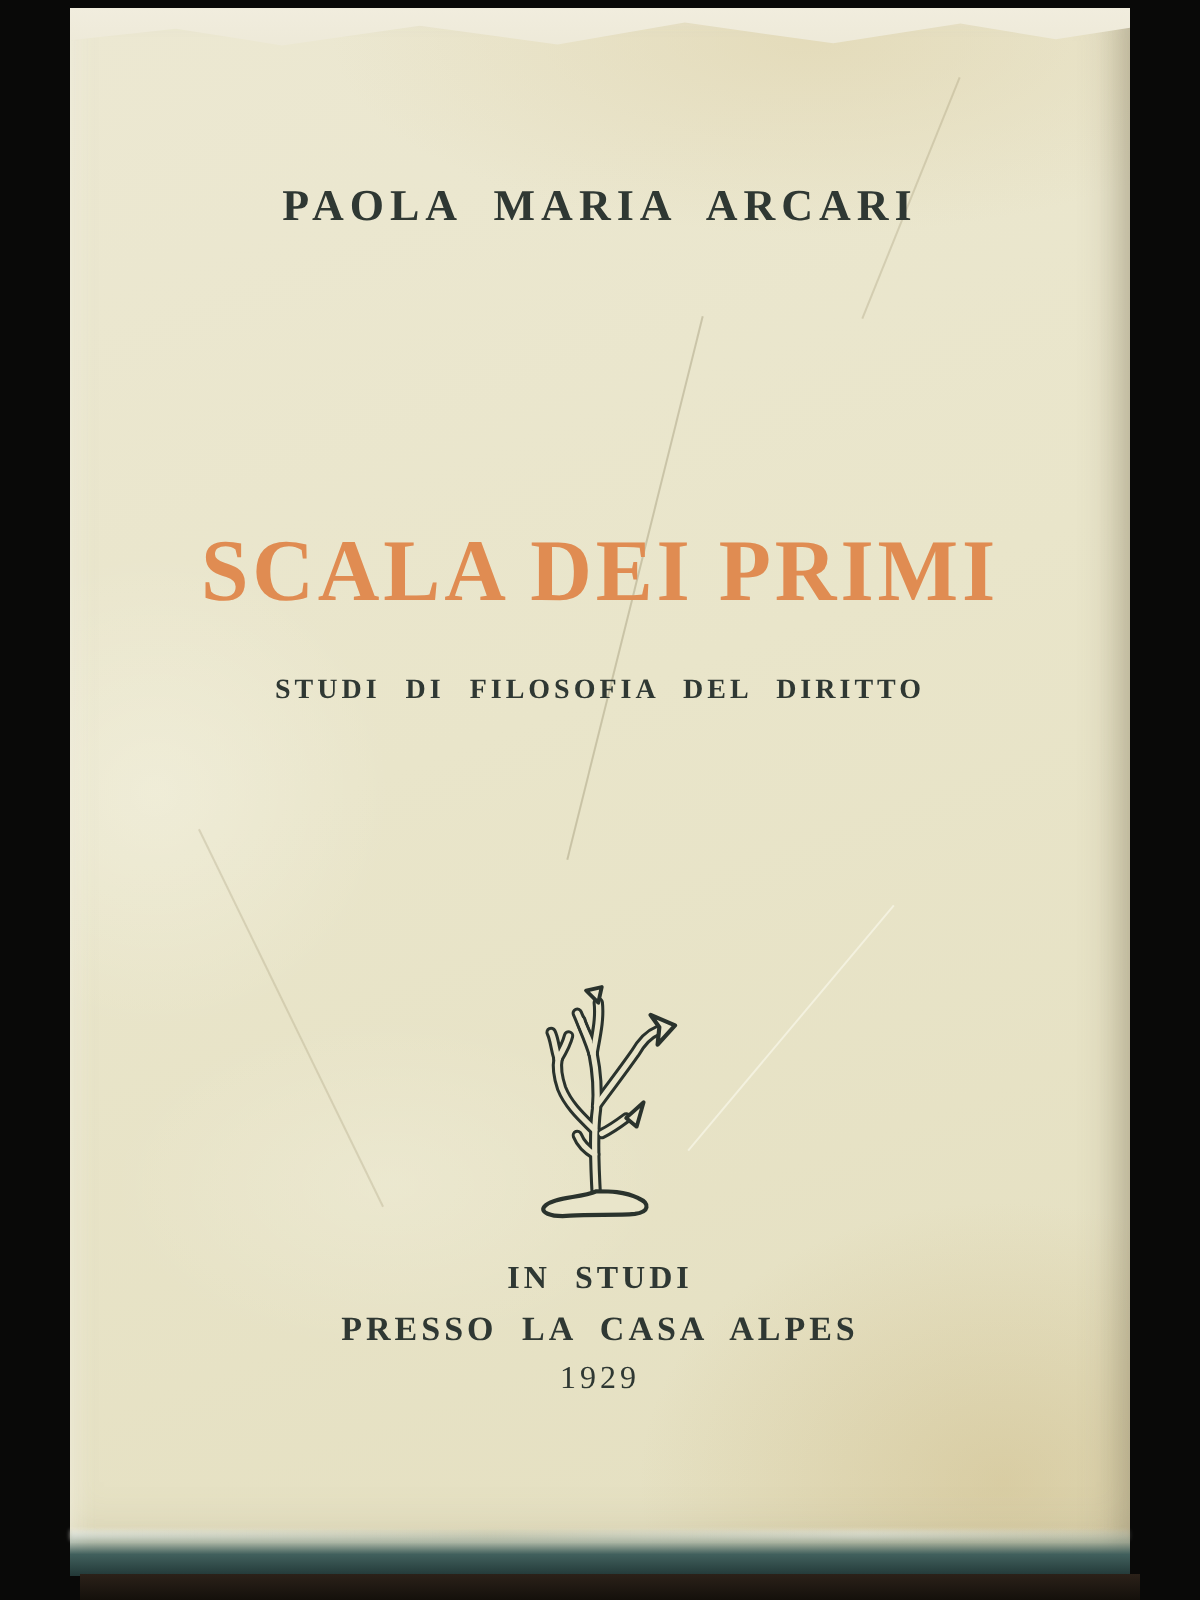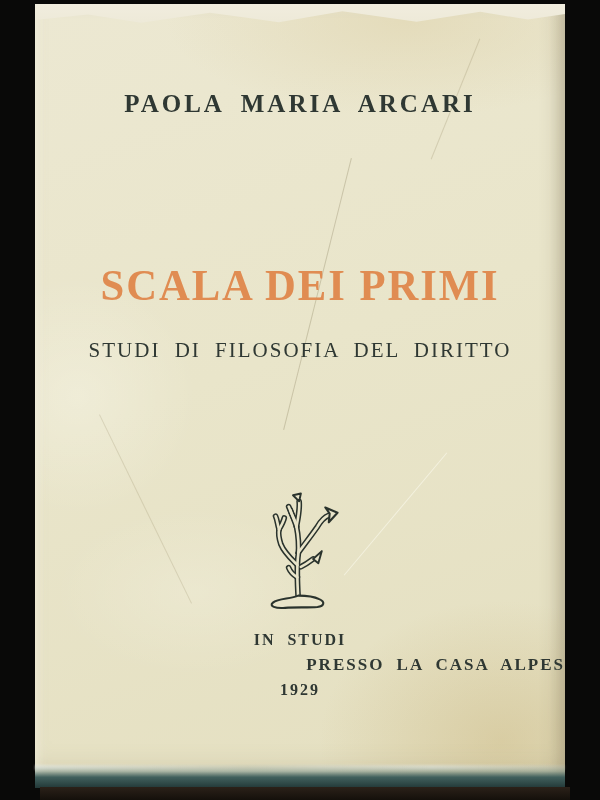--- a/index.html
+++ b/index.html
@@ -26,28 +26,28 @@
     position:absolute;top:0;left:0;right:0;height:26px;
     background:linear-gradient(to bottom,#f1edde,#ece8d6);
     clip-path:polygon(0 0,100% 0,100% 38%,93% 60%,84% 30%,72% 68%,58% 28%,46% 70%,33% 34%,20% 72%,10% 40%,0 62%);
   }
   .crease{position:absolute;width:1px;background:rgba(135,125,90,0.32);}
   .crease.c1{left:282px;top:150px;height:280px;transform:rotate(14deg);}
   .crease.c2{left:110px;top:400px;height:210px;transform:rotate(-26deg);background:rgba(150,140,105,0.25);}
   .crease.c3{left:420px;top:30px;height:130px;transform:rotate(22deg);background:rgba(150,140,105,0.28);}
   .crease.c4{left:360px;top:430px;height:160px;transform:rotate(40deg);background:rgba(255,255,248,0.5);}
   .txt{position:absolute;left:0;right:0;text-align:center;color:#2f3833;}
-  .author{top:86px;font-size:25px;font-weight:700;letter-spacing:3px;word-spacing:8px;}
+  .author{top:86px;font-size:22px;font-weight:700;letter-spacing:3px;word-spacing:8px;}
   .title-la{top:204px;font-size:34px;font-weight:700;letter-spacing:4px;color:#e08c52;}
   .title-main{top:256px;font-size:44px;font-weight:700;letter-spacing:2px;color:#e08c52;transform:scaleX(0.97);}
-  .subtitle{top:334px;font-size:21px;font-weight:400;letter-spacing:2px;word-spacing:7px;}
+  .subtitle{top:334px;font-size:14px;font-weight:700;letter-spacing:2px;word-spacing:7px;}
   .emblem{position:absolute;top:468px;left:50%;transform:translateX(-50%);width:96px;height:146px;}
   .imprint-city{top:627px;font-size:16px;font-weight:700;letter-spacing:2px;word-spacing:6px;}
-  .imprint-pub{top:651px;font-size:17px;font-weight:700;letter-spacing:2px;word-spacing:6px;text-align:right;}
-  .imprint-year{top:677px;font-size:16px;font-weight:700;letter-spacing:2px;}
+  .imprint-pub{top:651px;font-size:17px;font-weight:700;letter-spacing:2px;word-spacing:6px;}
+  .imprint-year{top:677px;font-size:16px;font-weight:400;letter-spacing:2px;}
   .page-edge{
     position:absolute;bottom:0;left:0;right:0;height:24px;
     background:linear-gradient(to bottom, rgba(65,96,93,0) 0%, rgba(120,150,148,0.45) 30%, #41605d 55%, #223837 100%);
   }
   .page-edge-hl{
     position:absolute;bottom:18px;left:0;right:0;height:5px;
     background:linear-gradient(to right, rgba(255,255,250,0.55), rgba(255,255,250,0.1) 40%, rgba(255,255,250,0.5) 75%, rgba(255,255,250,0.15));
     filter:blur(1px);
   }
   .under-shadow{

